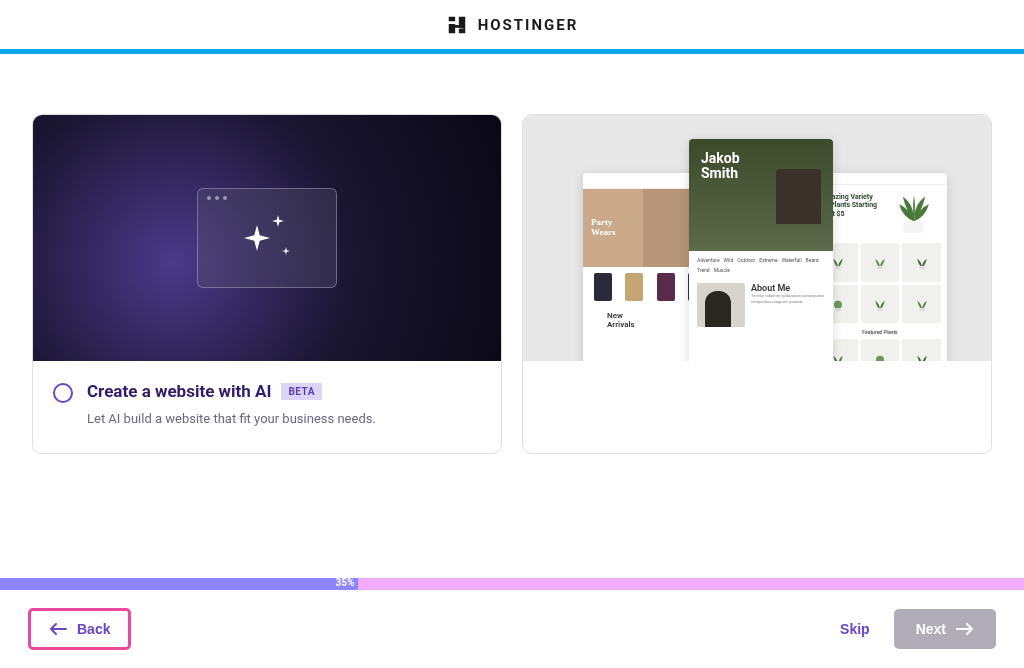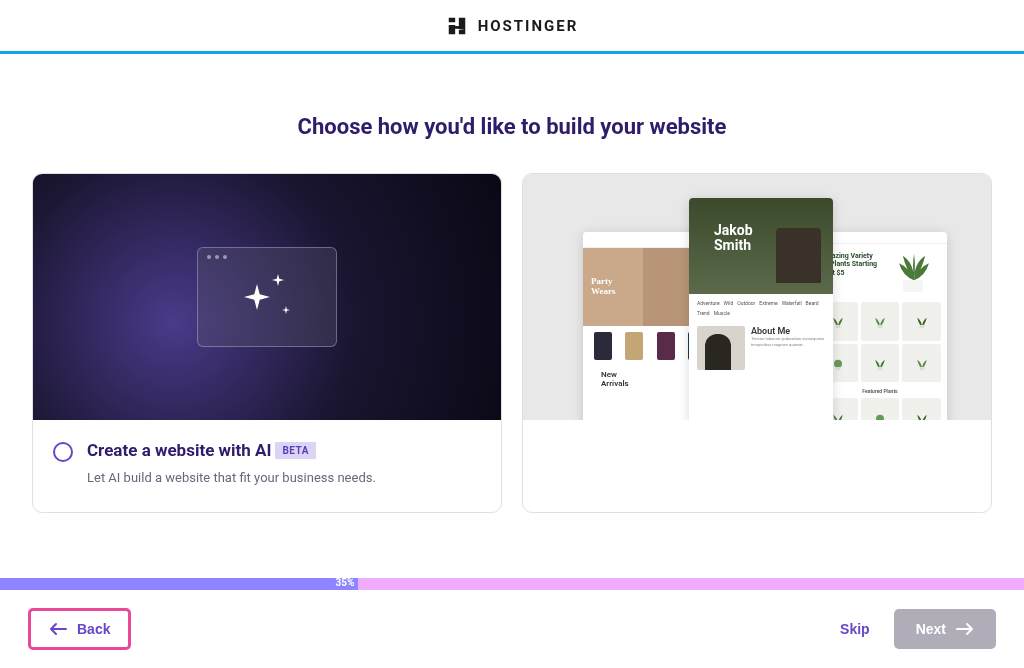--- a/index.html
+++ b/index.html
@@ -13,21 +13,21 @@
       background: #ffffff;
       color: #2F1C6A;
       width: 1024px;
       height: 668px;
       overflow: hidden;
       position: relative;
     }
 
     .header {
       height: 54px;
-      border-bottom: 3px solid #0ea5e9;
+      border-bottom: 5px solid #0ea5e9;
       display: flex;
       align-items: center;
       justify-content: center;
       gap: 10px;
     }
 
     .logo-mark {
       width: 22px;
       height: 22px;
     }
@@ -213,30 +213,30 @@
     }
 
     .lp-p1 { background: #2a2a3a; }
     .lp-p2 { background: #c4a574; }
     .lp-p3 { background: #5a2a4a; }
     .lp-p4 { background: #1a3a4a; }
 
     .lp-label {
       font-size: 8px;
       font-weight: 600;
-      padding: 4px 18px;
+      padding: 4px 24px;
       color: #333;
     }
 
     
     .cp-hero {
-      height: 96px;
+      height: 112px;
       background: linear-gradient(to bottom, #3a4a2a 0%, #5a6a4a 100%);
       position: relative;
-      padding: 25px;
+      padding: 12px;
     }
 
     .cp-name {
       color: #fff;
       font-size: 14px;
       font-weight: 700;
       line-height: 1.1;
     }
 
     .cp-figure {
@@ -384,21 +384,21 @@
       margin-top: 2px;
     }
 
     .card-text {
       flex: 1;
     }
 
     .card-title-row {
       display: flex;
       align-items: center;
-      gap: 4px;
+      gap: 10px;
       margin-bottom: 8px;
     }
 
     .card-title {
       font-size: 17px;
       font-weight: 700;
       color: #2F1C6A;
     }
 
     .badge {
@@ -502,21 +502,20 @@
 <body>
 
 <div class="header">
   <svg class="logo-mark" viewBox="0 0 24 24">
     <path d="M3 3 L10 3 L10 8 L3 8 Z M14 3 L21 3 L21 13 L14 13 Z M3 11 L10 11 L10 21 L3 21 Z M14 16 L21 16 L21 21 L14 21 Z M3 11 L21 13 L21 16 L3 14 Z" fill="#1a1a1a"></path>
   </svg>
   <span class="logo-text">HOSTINGER</span>
 </div>
 
 <div class="content">
-  <h1 class="title">Choose how you'd like to build your website</h1>
 
   <div class="cards">
 
     <div class="card">
       <div class="card-image">
         <div class="ai-bg">
           <div class="window-frame">
             <div class="window-dots">
               <div class="window-dot"></div>
               <div class="window-dot"></div>

